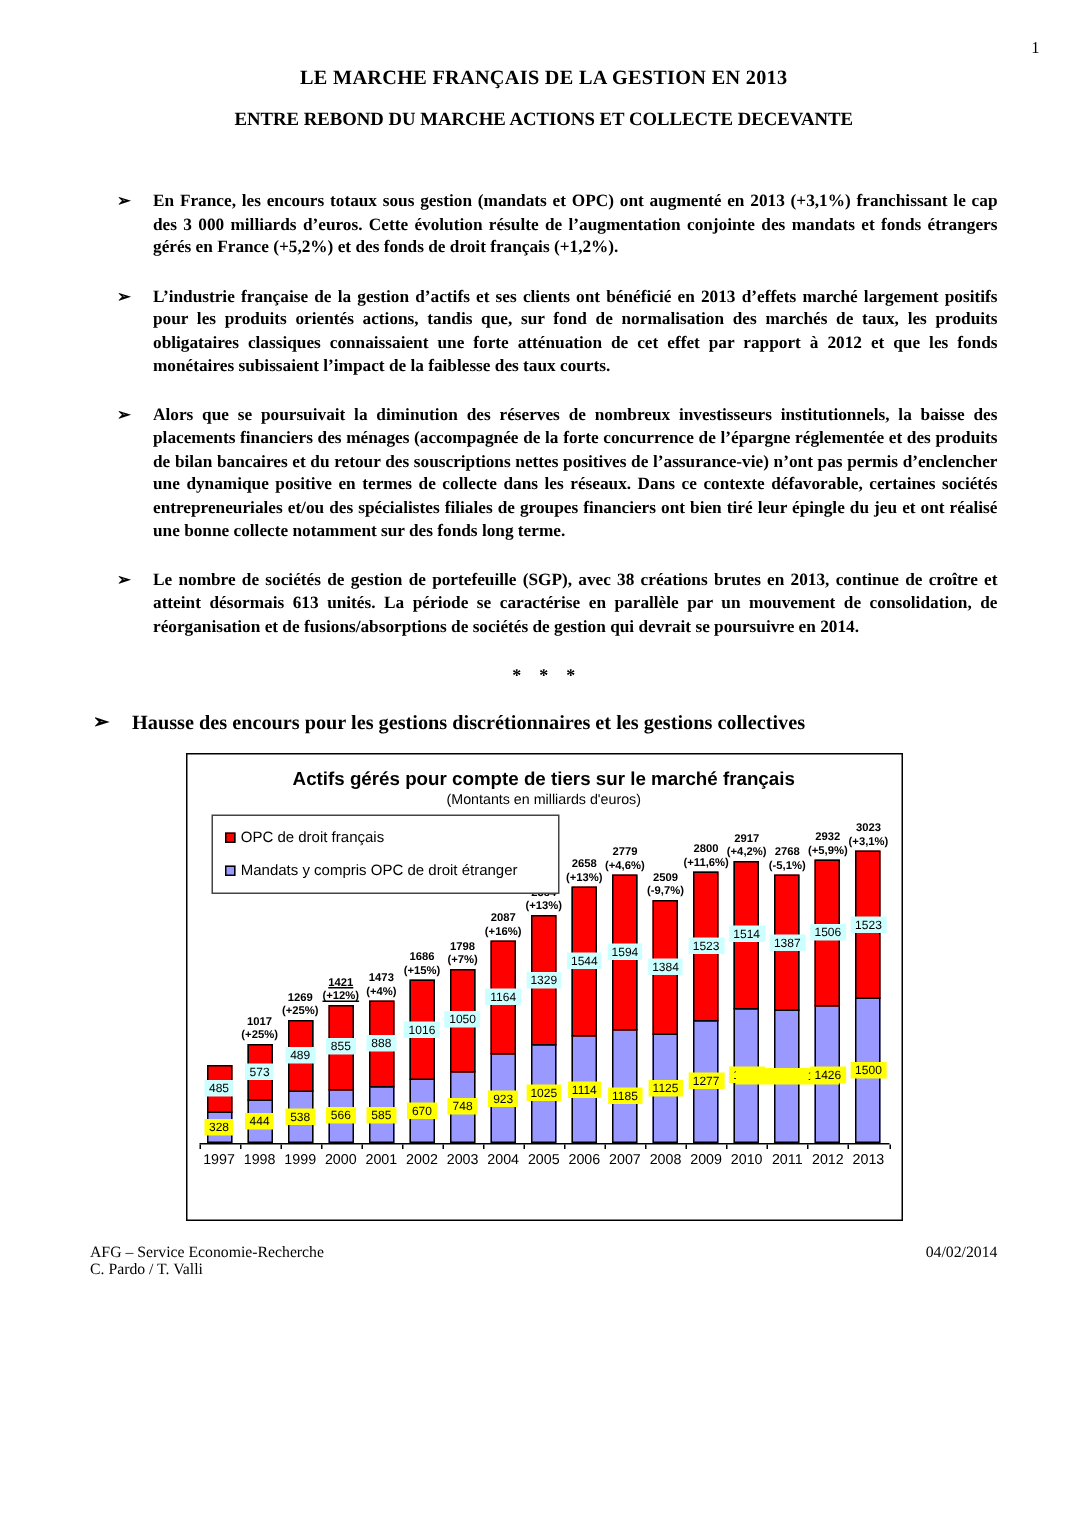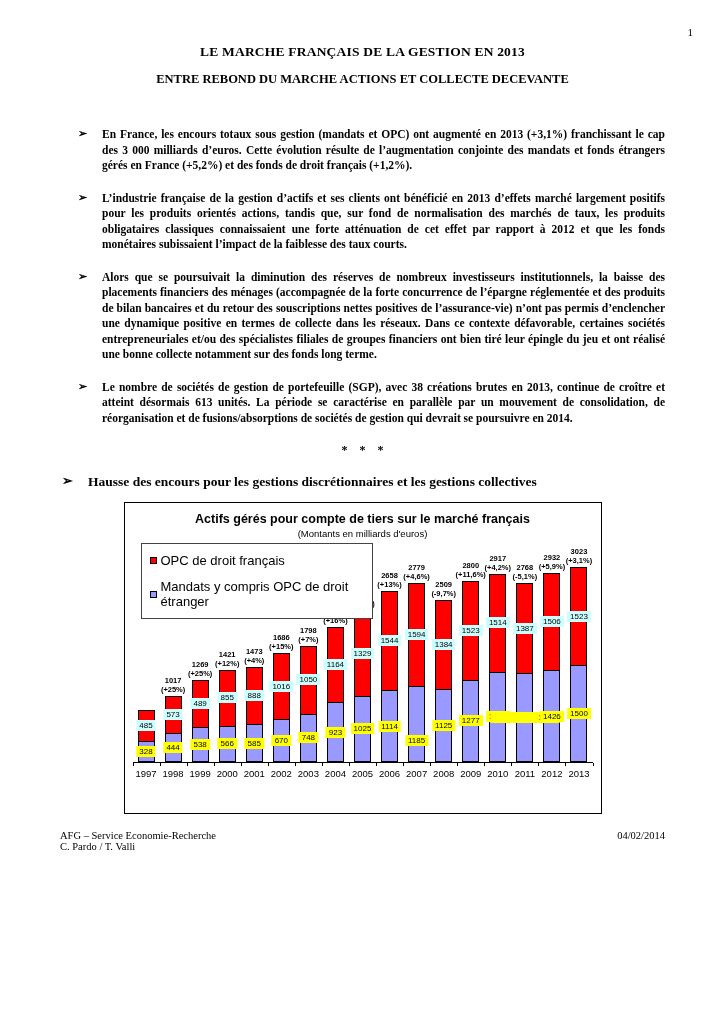--- a/index.html
+++ b/index.html
@@ -26,21 +26,21 @@
     position:relative; width:478px; height:312px; margin:12px auto 0 auto;
     border:1px solid #000; background:#fff;
     font-family:"Liberation Sans", sans-serif;
   }
   .chart-title { text-align:center; font-size:12.5px; font-weight:bold; margin-top:9px; }
   .chart-subtitle { text-align:center; font-size:9.5px; margin-top:2px; }
   .legend-box {
     position:absolute; left:16px; top:40px; width:232px; border:1px solid #444;
     background:#fff; padding:9px 8px; z-index:5;
   }
-  .legend-item { display:flex; align-items:center; font-size:13px; }
+  .legend-item { display:flex; align-items:center; font-size:10px; }
   .legend-item + .legend-item { margin-top:11px; }
   .legend-marker { width:7px; height:7px; border:1px solid #000; margin-right:4px; flex:0 0 7px; }
   #plot { position:absolute; left:8px; right:8px; top:64px; bottom:50px; border-bottom:1px solid #000; }
   .seg { position:absolute; width:17px; border:1px solid #000; }
   .val-label {
     position:absolute; transform:translateX(-50%); font-size:8px; font-weight:normal;
     padding:1px 3px; white-space:nowrap; z-index:4; line-height:9px;
   }
   .total-label {
     position:absolute; transform:translateX(-50%); font-size:7.5px; font-weight:bold;
@@ -126,21 +126,21 @@
         <div class="val-label" style="left: 67.6471px; bottom: 52.7807px; background: rgb(204, 255, 255);">489</div>
         <div class="total-label" style="left: 67.6471px; bottom: 83.8574px;">
           <div>1269</div>
           <div>(+25%)</div>
         </div>
         <div class="x-year" style="left: 67.6471px;">1999</div>
         <div class="seg" style="left: 86.2059px; bottom: 0px; height: 36.5101px; background: rgb(153, 153, 255);"></div>
         <div class="seg" style="left: 86.2059px; bottom: 35.5101px; height: 56.1522px; background: rgb(255, 0, 0);"></div>
         <div class="val-label" style="left: 94.7059px; bottom: 12.755px; background: rgb(255, 255, 0);">566</div>
         <div class="val-label" style="left: 94.7059px; bottom: 58.5862px; background: rgb(204, 255, 255);">855</div>
-        <div class="total-label" style="left: 94.7059px; bottom: 93.6623px;">
+        <div class="total-label" style="left: 94.7059px; bottom: 93.6623px; text-decoration: underline;">
           <div>1421</div>
           <div>(+12%)</div>
         </div>
         <div class="x-year" style="left: 94.7059px;">2000</div>
         <div class="seg" style="left: 113.265px; bottom: 0px; height: 37.7357px; background: rgb(153, 153, 255);"></div>
         <div class="seg" style="left: 113.265px; bottom: 36.7357px; height: 58.2808px; background: rgb(255, 0, 0);"></div>
         <div class="val-label" style="left: 121.765px; bottom: 13.3678px; background: rgb(255, 255, 0);">585</div>
         <div class="val-label" style="left: 121.765px; bottom: 60.8761px; background: rgb(204, 255, 255);">888</div>
         <div class="total-label" style="left: 121.765px; bottom: 97.0165px;">
           <div>1473</div>
@@ -187,21 +187,21 @@
         <div class="seg" style="left: 248.559px; bottom: 70.8591px; height: 100.596px; background: rgb(255, 0, 0);"></div>
         <div class="val-label" style="left: 257.059px; bottom: 30.4295px; background: rgb(255, 255, 0);">1114</div>
         <div class="val-label" style="left: 257.059px; bottom: 116.157px; background: rgb(204, 255, 255);">1544</div>
         <div class="total-label" style="left: 257.059px; bottom: 173.456px;">
           <div>2658</div>
           <div>(+13%)</div>
         </div>
         <div class="x-year" style="left: 257.059px;">2006</div>
         <div class="seg" style="left: 275.618px; bottom: 0px; height: 76.439px; background: rgb(153, 153, 255);"></div>
         <div class="seg" style="left: 275.618px; bottom: 75.439px; height: 103.822px; background: rgb(255, 0, 0);"></div>
-        <div class="val-label" style="left: 284.118px; bottom: 16px; background: rgb(255, 255, 0); margin-top: 41px;">1185</div>
+        <div class="val-label" style="left: 284.118px; bottom: 26px; background: rgb(255, 255, 0); margin-top: 41px;">1185</div>
         <div class="val-label" style="left: 284.118px; bottom: 122.35px; background: rgb(204, 255, 255);">1594</div>
         <div class="total-label" style="left: 284.118px; bottom: 181.261px;">
           <div>2779</div>
           <div>(+4,6%)</div>
         </div>
         <div class="x-year" style="left: 284.118px;">2007</div>
         <div class="seg" style="left: 302.676px; bottom: 0px; height: 72.5686px; background: rgb(153, 153, 255);"></div>
         <div class="seg" style="left: 302.676px; bottom: 71.5686px; height: 90.2756px; background: rgb(255, 0, 0);"></div>
         <div class="val-label" style="left: 311.176px; bottom: 30.7843px; background: rgb(255, 255, 0);">1125</div>
         <div class="val-label" style="left: 311.176px; bottom: 111.706px; background: rgb(204, 255, 255);">1384</div>

